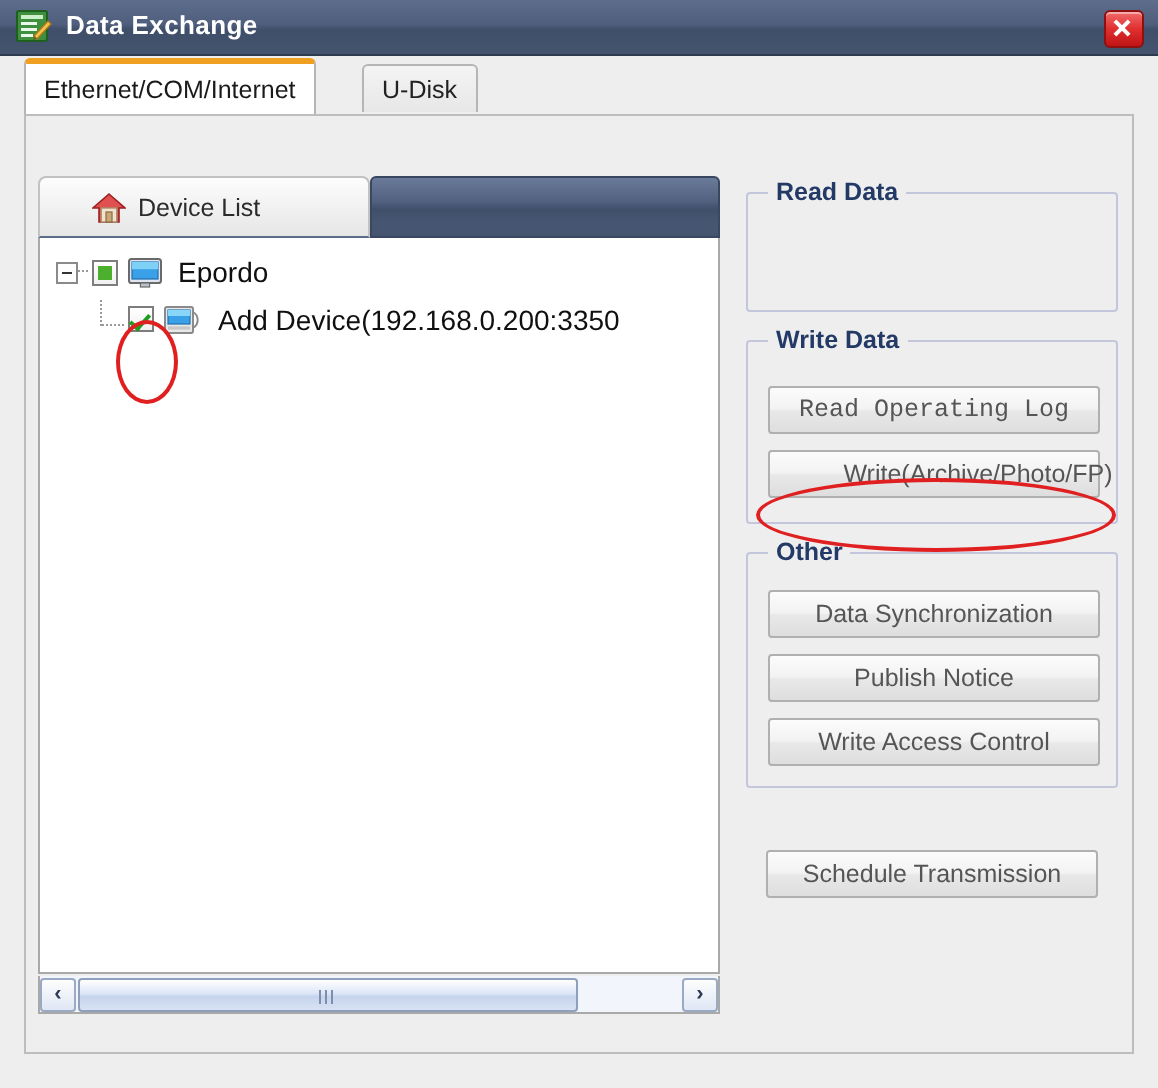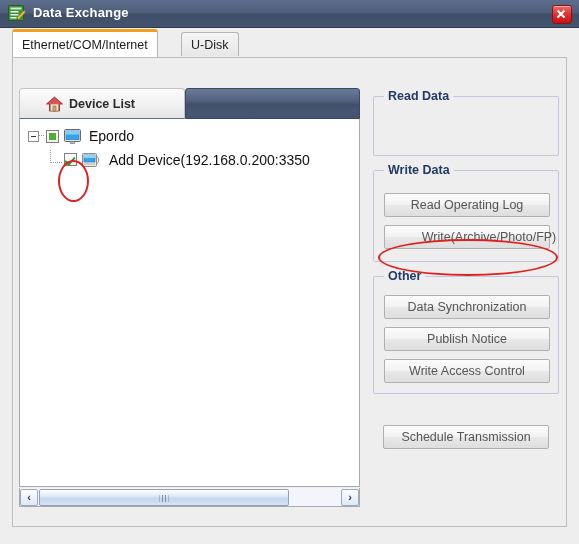--- a/index.html
+++ b/index.html
@@ -139,21 +139,21 @@
     background: linear-gradient(to bottom, #fdfdfd 0%, #f0f0f0 55%, #e6e6e6 100%);
     border: 1px solid #c2c2c2;
     border-bottom: 1px solid #5d6d8c;
     border-radius: 4px 4px 0 0;
     display: flex;
     align-items: center;
     cursor: pointer;
   }
   .dl-tab-label {
     font-size: 12.5px;
-    font-weight: bold;
+    font-weight: normal;
     color: #2b2b2b;
     margin-left: 6px;
     white-space: nowrap;
   }
   .home-icon {
     margin-left: 26px;
     width: 17px; height: 16px;
     position: relative;
     flex: none;
   }
@@ -472,21 +472,21 @@
     </div>
 
     <div class="rpanel">
 
       <div class="groupbox" id="grp-read">
         <span class="group-title">Read Data</span>
       </div>
 
       <div class="groupbox" id="grp-write">
         <span class="group-title">Write Data</span>
-        <button class="btn wide" style="top:22px;">Read Operating Log</button>
+        <button class="btn wide" style="top:22px;font-family:Liberation Mono, monospace;">Read Operating Log</button>
         <button class="btn wide" style="top:54px;padding-left:44px;">Write(Archive/Photo/FP)</button>
       </div>
 
       <div class="groupbox" id="grp-other">
         <span class="group-title">Other</span>
         <button class="btn wide" style="top:18px;">Data Synchronization</button>
         <button class="btn wide" style="top:50px;">Publish Notice</button>
         <button class="btn wide" style="top:82px;">Write Access Control</button>
       </div>
 

